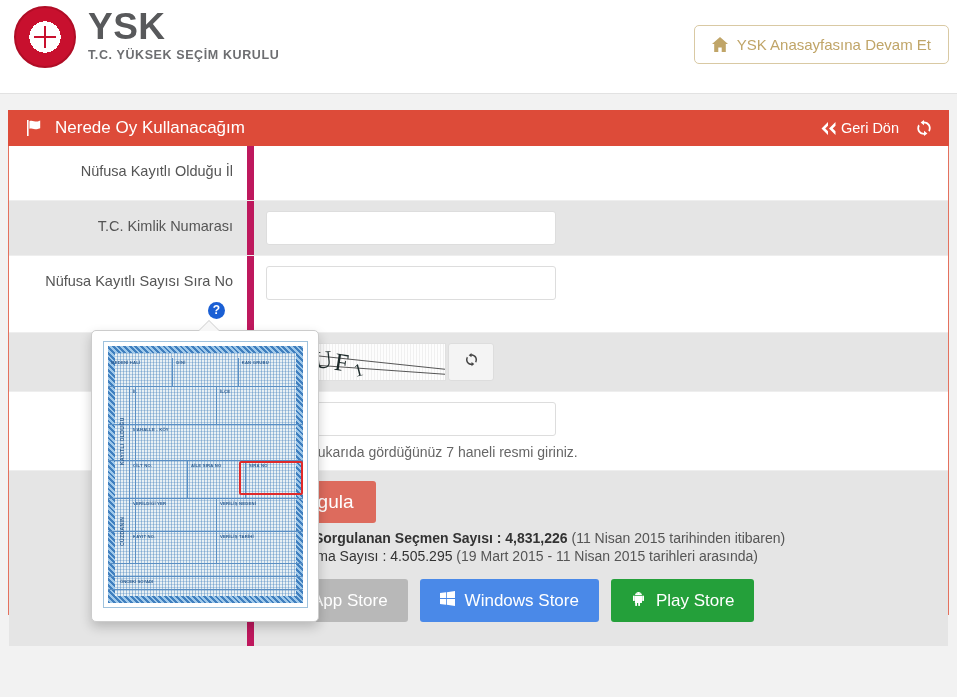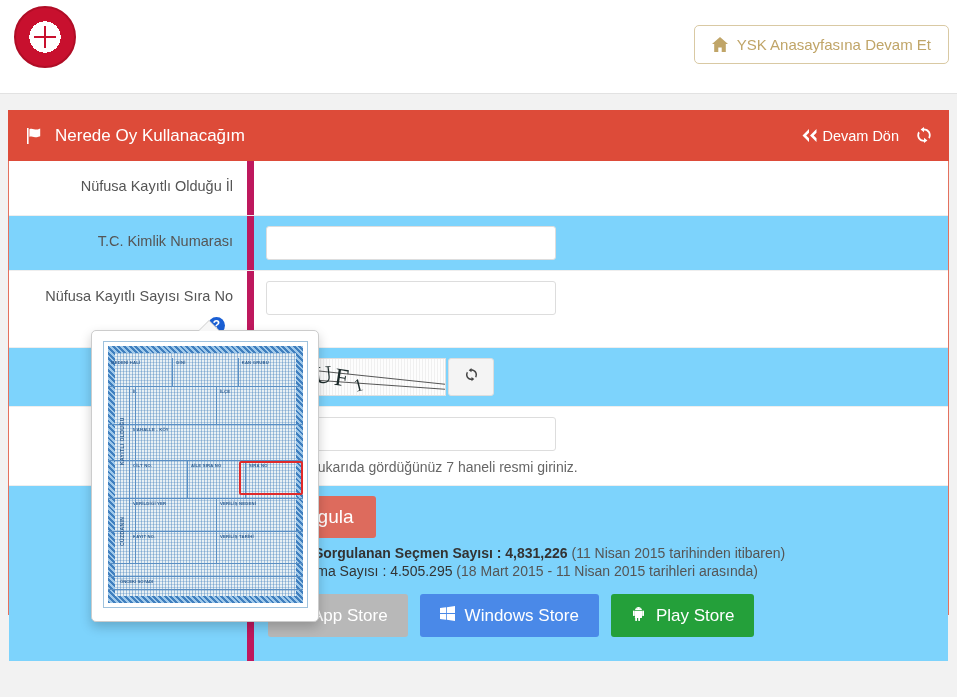--- a/index.html
+++ b/index.html
@@ -72,21 +72,21 @@
     position: absolute;
     left: 8px; top: 111px;
     width: 941px;
     border: 1px solid #e4715e;
     border-top: none;
     background: #ffffff;
     height: 504px;
   }
   .panel-head {
     background: #dd4b39;
-    height: 51px;
+    height: 36px;
     display: flex; align-items: center;
     padding: 0 16px 0 18px;
     color: #ffffff;
     margin: -1px -1px 0 -1px;
   }
   .panel-title {
     font-size: 17px;
     display: flex; align-items: center; gap: 12px;
   }
   .panel-head .spacer { flex: 1 1 auto; }
@@ -97,21 +97,21 @@
   }
   .icon-white { fill: #ffffff; display: block; }
 
   
   .row {
     display: flex;
     border-bottom: 1px solid #eeeeee;
     min-height: 54px;
     align-items: flex-start;
   }
-  .row.alt { background: #7dd3fc; }
+  .row.alt { background: #e5e5e5; }
   .row .lbl {
     width: 245px; flex: 0 0 245px;
     text-align: right;
     padding: 17px 14px 0 0;
     font-size: 14.5px;
     color: #555555;
     border-right: 7px solid #be185d;
     min-height: 54px;
     position: relative;
   }
@@ -321,20 +321,24 @@
   }
 </style>
 </head>
 <body>
 
 <div class="topbar">
   <div class="brand">
     <div class="crest">
         <span class="ring"></span>
       </div>
+    <div class="brand-text">
+      <span class="brand-title">YSK</span>
+      <span class="brand-sub">T.C. YÜKSEK SEÇİM KURULU</span>
+    </div>
   </div>
   <div class="home-btn">
     <span>
       <svg width="16" height="15" viewBox="0 0 16 15">
           <path d="M8 0L0 7h2.2v8h4.1v-4.6h3.4V15h4.1V7H16z"></path>
         </svg>
     </span>
     <span>YSK Anasayfasına Devam Et</span>
   </div>
 </div>
@@ -353,21 +357,21 @@
     </div>
     <div class="spacer"></div>
     <div class="head-actions">
       <div class="back-link">
         <span>
           <svg class="icon-white" width="17" height="13" viewBox="0 0 17 13">
               <path d="M8 0L1.5 6.5 8 13V9.3l-2.8-2.8L8 3.7z"></path>
               <path d="M15.5 0L9 6.5 15.5 13V9.3l-2.8-2.8 2.8-2.8z"></path>
             </svg>
         </span>
-        <span>Devam Dön</span>
+        <span>Geri Dön</span>
       </div>
       <span>
         <svg class="icon-white" width="18" height="17" viewBox="0 0 18 17">
             <path d="M9 1.6V0L5.6 2.6 9 5.2V3.4c2.7 0 4.9 2.1 4.9 4.7 0 .8-.2 1.6-.6 2.3l1.3 1.3c.7-1 1.1-2.3 1.1-3.6 0-3.6-3-6.5-6.7-6.5z"></path>
             <path d="M9 12.9c-2.7 0-4.9-2.1-4.9-4.7 0-.8.2-1.6.6-2.3L3.4 4.6c-.7 1-1.1 2.3-1.1 3.6 0 3.6 3 6.5 6.7 6.5V16l3.4-2.6L9 10.8z"></path>
           </svg>
       </span>
     </div>
   </div>
 
@@ -425,21 +429,21 @@
     <div class="lbl" style="min-height:175px;"></div>
     <div class="fld">
       <button class="sorgula">Sorgula</button>
       <div class="stats">
         <div class="stat-line bold">
           <span>Bilgisi Sorgulanan Seçmen Sayısı : 4,831,226</span>
           <span class="muted">(11 Nisan 2015 tarihinden itibaren)</span>
         </div>
         <div class="stat-line">
           <span>Sorgulama Sayısı : 4.505.295</span>
-          <span class="muted">(18 Mart 2015 - 11 Nisan 2015 tarihleri arasında)</span>
+          <span class="muted">(19 Mart 2015 - 11 Nisan 2015 tarihleri arasında)</span>
         </div>
       </div>
       <div class="stores">
         <button class="store-btn store-appstore">
           <span>
             <svg width="14" height="16" viewBox="0 0 14 16" fill="#fff">
                 <path d="M11.3 8.5c0-1.8 1.4-2.7 1.5-2.8-.8-1.2-2.1-1.3-2.6-1.4-1.1-.1-2.1.6-2.7.6-.6 0-1.4-.6-2.3-.6-1.2 0-2.3.7-2.9 1.7-1.2 2.1-.3 5.3.9 7 .6.9 1.3 1.8 2.2 1.8.9 0 1.2-.5 2.3-.5 1 0 1.3.5 2.3.5 1 0 1.6-.9 2.2-1.7.7-1 1-1.9 1-2-.1 0-1.9-.7-1.9-2.6zM9.6 3c.5-.6.8-1.5.7-2.3-.7 0-1.6.5-2.1 1.1-.5.5-.9 1.4-.8 2.2.8.1 1.7-.4 2.2-1z"></path>
               </svg>
           </span>
           <span>App Store</span>

